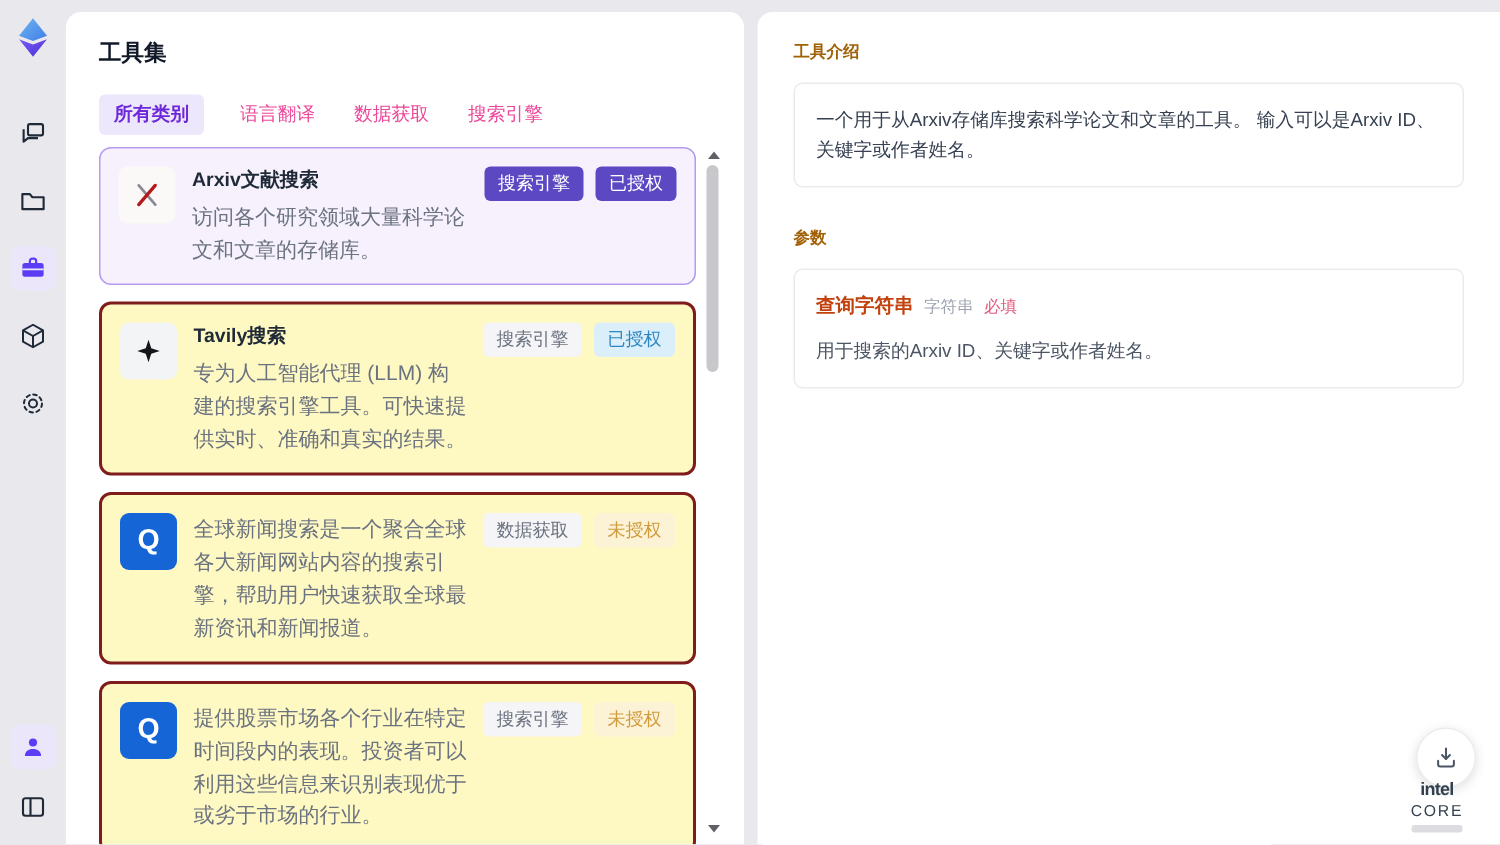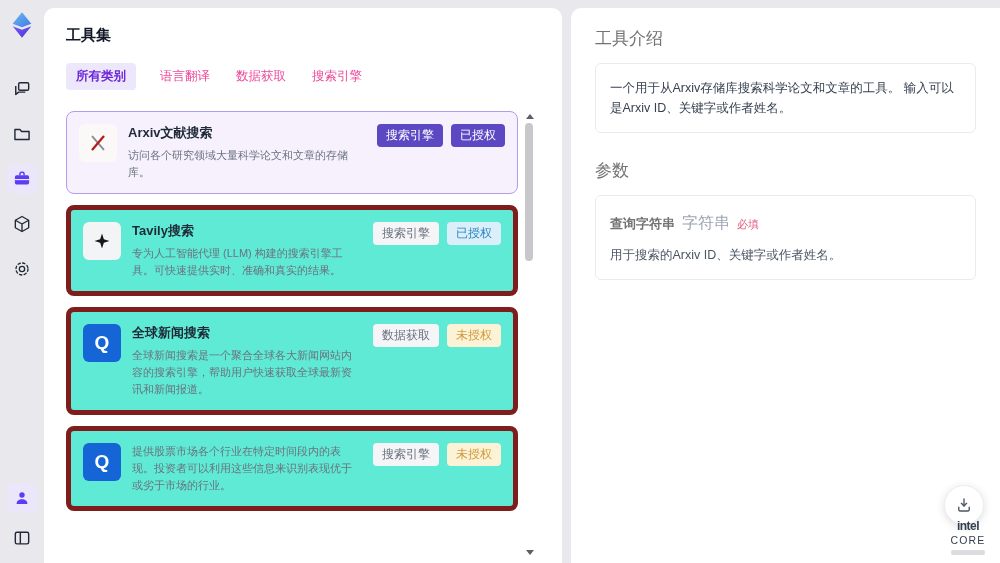--- a/index.html
+++ b/index.html
@@ -12,71 +12,71 @@
              padding:10px 0 10px; background:#e9e9ed; }
   .logo { width:30px; height:30px; margin-bottom:34px; display:flex; align-items:center; justify-content:center; }
   .nav { display:flex; flex-direction:column; gap:15px; align-items:center; }
   .nav-btn { width:30px; height:30px; border-radius:7px; display:flex; align-items:center; justify-content:center; cursor:pointer; }
   .nav-btn.active { background:#ece6fb; }
   .sidebar .spacer { flex:1; }
   .bottom-nav { display:flex; flex-direction:column; gap:10px; align-items:center; }
 
   
   .panels { flex:1; display:flex; gap:9px; padding-top:8px; }
-  .left-panel { width:518px; flex:none; background:#fff; border-radius:10px 10px 0 0;
-                padding:18px 28px 0 22px; display:flex; flex-direction:column; overflow:hidden; }
+  .left-panel { width:452px; flex:none; background:#fff; border-radius:10px 10px 0 0;
+                padding:18px 16px 0 22px; display:flex; flex-direction:column; overflow:hidden; }
   .right-panel { flex:1; background:#fff; border-radius:10px 0 0 0; padding:19px 24px; position:relative; }
 
   .page-title { font-size:15px; font-weight:bold; color:#111827; margin-bottom:18px; }
 
-  .tabs { display:flex; align-items:center; gap:22px; margin-bottom:21px; font-size:12.5px; }
+  .tabs { display:flex; align-items:center; gap:22px; margin-bottom:8px; font-size:12.5px; }
   .tab { color:#ec4899; cursor:pointer; padding:5px 2px; }
   .tab.active { color:#6d28d9; background:#ece7fa; border-radius:4px; padding:5px 10px; font-weight:bold; }
 
   
   .list-wrap { flex:1; position:relative; padding-right:16px; overflow:hidden; }
-  .card { display:flex; gap:11px; align-items:flex-start; border:5px solid #7f1d1d; border-radius:8px;
-          background:#5eead4; padding:12px 12px; margin-bottom:11px; cursor:pointer; }
+  .card { display:flex; gap:11px; align-items:flex-start; border:2px solid #7f1d1d; border-radius:8px;
+          background:#fef9c3; padding:12px 12px; margin-bottom:11px; cursor:pointer; }
   .card.selected { background:#f6f1fd; border:1.5px solid #b29cef;justify-content:center; }
   .tool-icon { width:38px; height:38px; border-radius:6px; flex:none; display:flex; align-items:center; justify-content:center; }
   .tool-icon.lite { background:#f3f4f6; }
   .tool-icon.white { background:#fbf8f8; }
   .tool-icon.blue { background:#1565d6; color:#fff; font-weight:bold; font-size:19px; }
   .card-main { flex:1; min-width:0; }
   .card-title { font-size:13px; font-weight:bold; color:#1f2937; margin-bottom:5px; }
-  .card-desc { font-size:11px; color:#6b7280; line-height:1.55; }
+  .card-desc { font-size:14px; color:#6b7280; line-height:1.55; }
   .card-tags { flex:none; display:flex; gap:8px; align-items:center; }
   .pill { font-size:12px; padding:3px 9px; border-radius:4px; white-space:nowrap; }
   .pill.solid { background:#5b48c2; color:#fff; }
   .pill.cat { background:#f5f5f7; color:#6b7280; }
   .pill.auth-yes { background:#dbeffb; color:#2e86c1; }
   .pill.auth-no { background:#fcf3d7; color:#cf9b3d; }
 
   
   .scrollbar { position:absolute; top:0; right:0; width:10px; height:100%; }
   .sb-arrow { position:absolute; left:2px; width:0; height:0; border-left:4px solid transparent; border-right:4px solid transparent; }
   .sb-arrow.up { top:3px; border-bottom:5px solid #5f5f66; }
   .sb-arrow.down { bottom:8px; border-top:5px solid #5f5f66; }
   .sb-thumb { position:absolute; top:12px; left:1px; width:8px; height:138px; background:#c7c7cc; border-radius:4px; }
 
   
   .detail-title { font-size:14px; font-weight:bold; color:#111827; margin-bottom:24px; }
-  .section-h { font-size:17px; font-weight:normal; color:#737373; margin-bottom:13px; }
+  .section-h { font-size:11px; font-weight:bold; color:#a16207; margin-bottom:13px; }
   .box { border:1px solid #ebebef; border-radius:6px; padding:14px; margin-bottom:26px;
          font-size:12.5px; color:#374151; line-height:1.6; }
   .param-head { display:flex; align-items:baseline; gap:7px; margin-bottom:9px; }
-  .param-name { font-size:13px; font-weight:bold; color:#737373; }
-  .param-type { font-size:16px; color:#9ca3af; }
+  .param-name { font-size:13px; font-weight:bold; color:#c2410c; }
+  .param-type { font-size:11px; color:#9ca3af; }
   .param-req { font-size:11px; color:#e25c7e; }
   .param-desc { font-size:12.5px; color:#4b5563; }
 
   .fab { position:absolute; right:16px; bottom:38px; width:40px; height:40px; border-radius:50%;
          background:#fff; border:1px solid #ededf0; box-shadow:0 2px 8px rgba(0,0,0,.13);
          display:flex; align-items:center; justify-content:center; cursor:pointer; }
-  .brand { position:absolute; right:4px; bottom:8px; width:56px; text-align:center; color:#33404f; }
+  .brand { position:absolute; right:14px; bottom:8px; width:56px; text-align:center; color:#33404f; }
   .brand-line { font-size:12px; letter-spacing:.3px; }
   .brand-intel { font-weight:bold; letter-spacing:-.5px; }
   .brand-core { font-size:10.5px; letter-spacing:1.2px; }
   .brand-sub { width:34px; height:5px; background:#dcdce1; border-radius:2px; margin:3px auto 0; }
 
   svg { display:block; }
 </style>
 </head>
 <body>
 
@@ -191,21 +191,20 @@
           </div>
           <div class="card-tags">
             <span class="pill cat">搜索引擎</span>
             <span class="pill auth-yes">已授权</span>
           </div>
         </div>
 
         <div class="card">
           <div class="tool-icon blue">Q</div>
           <div class="card-main">
-            <div class="card-title">全球新闻搜索</div>
             <div class="card-desc">全球新闻搜索是一个聚合全球各大新闻网站内容的搜索引擎，帮助用户快速获取全球最新资讯和新闻报道。</div>
           </div>
           <div class="card-tags">
             <span class="pill cat">数据获取</span>
             <span class="pill auth-no">未授权</span>
           </div>
         </div>
 
         <div class="card">
           <div class="tool-icon blue">Q</div>

